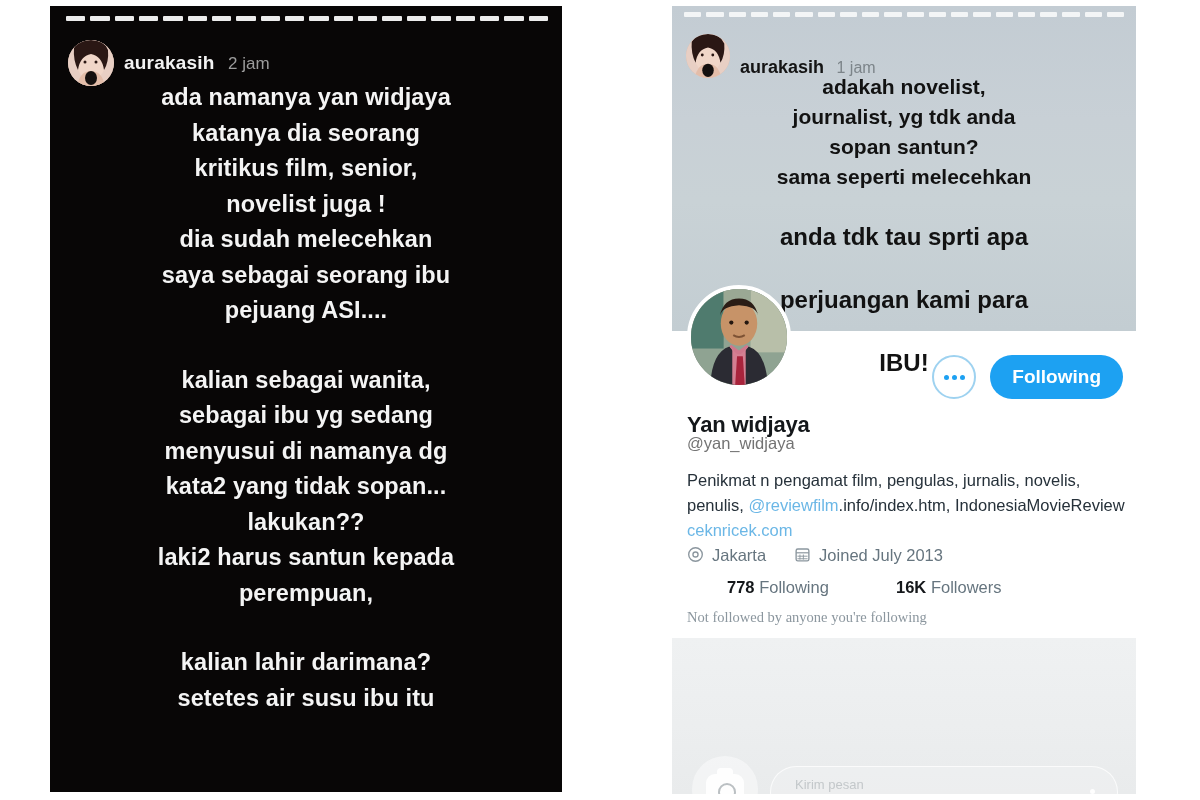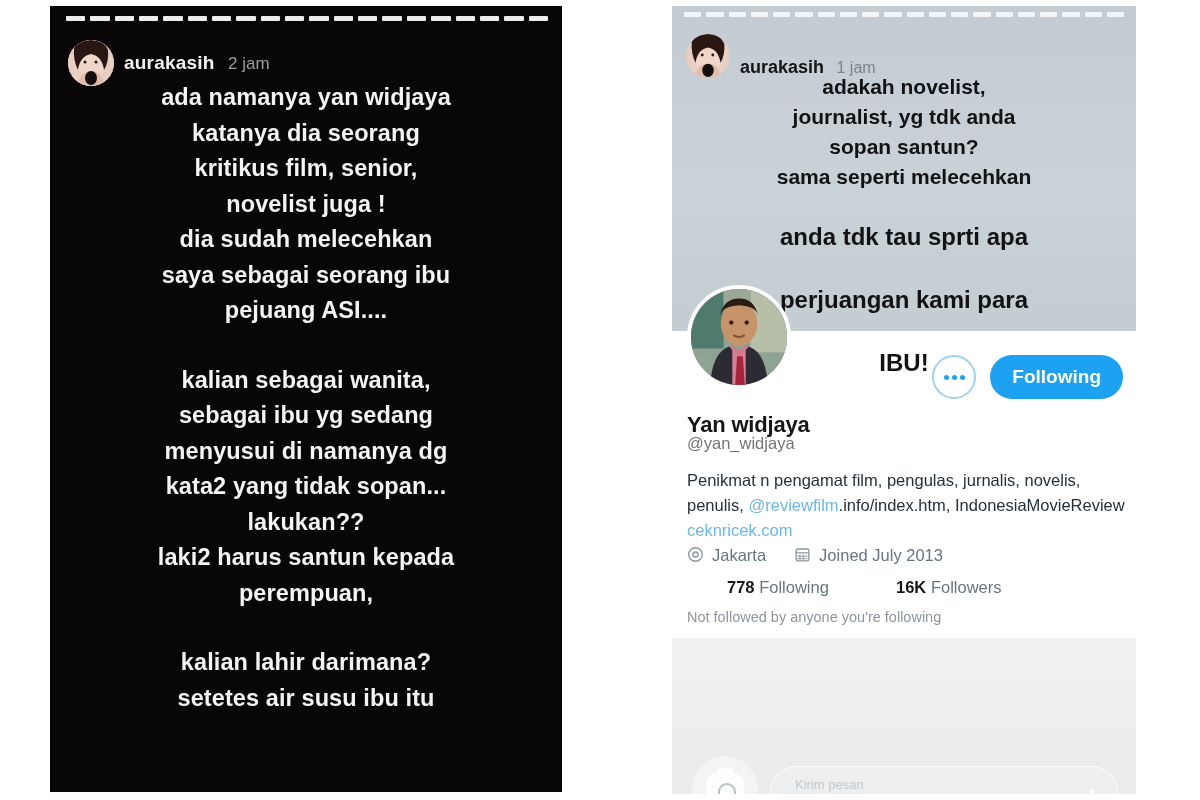--- a/index.html
+++ b/index.html
@@ -136,21 +136,21 @@
 
   .p-stats{
     position:absolute; left:15px; top:572px;
     font-size:16.5px; color:#66757f;
   }
   .p-stats b{ color:#14171a; font-weight:bold;margin-left:40px; }
   .p-stats .sp{ display:inline-block; width:18px; }
 
   .p-note{
     position:absolute; left:15px; top:603px;
-    font-size:14.5px; color:#8b969e;
+    font-size:14.5px; color:#8b969e;font-family:Liberation Serif, serif;
   }
 
   .bottom-area{
     position:absolute; left:0; top:632px; width:464px; height:156px;
     background:linear-gradient(180deg,#eff1f2 0%,#eceeef 55%,#e9ebec 100%);
     overflow:hidden;
   }
   .cam-circle{
     position:absolute; left:20px; bottom:-28px;
     width:66px; height:66px; border-radius:50%;

